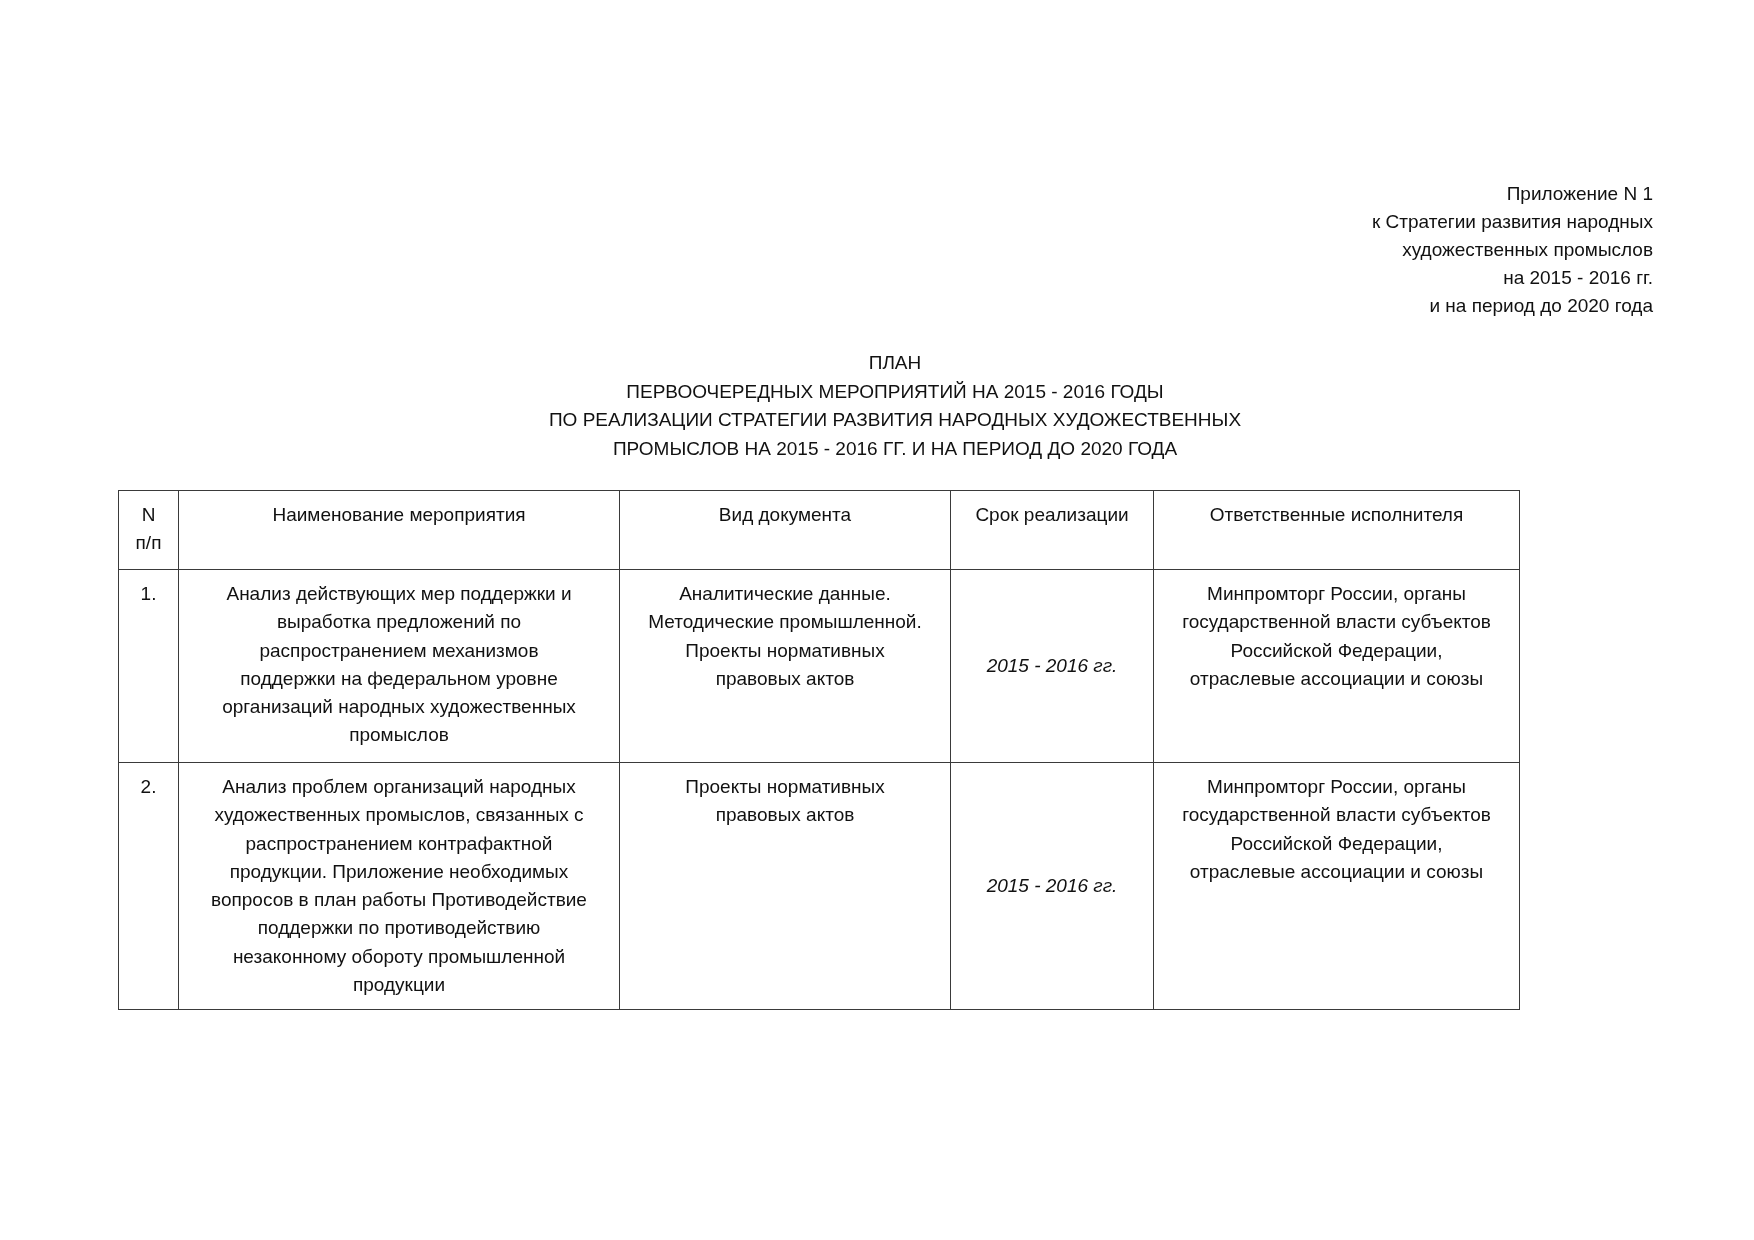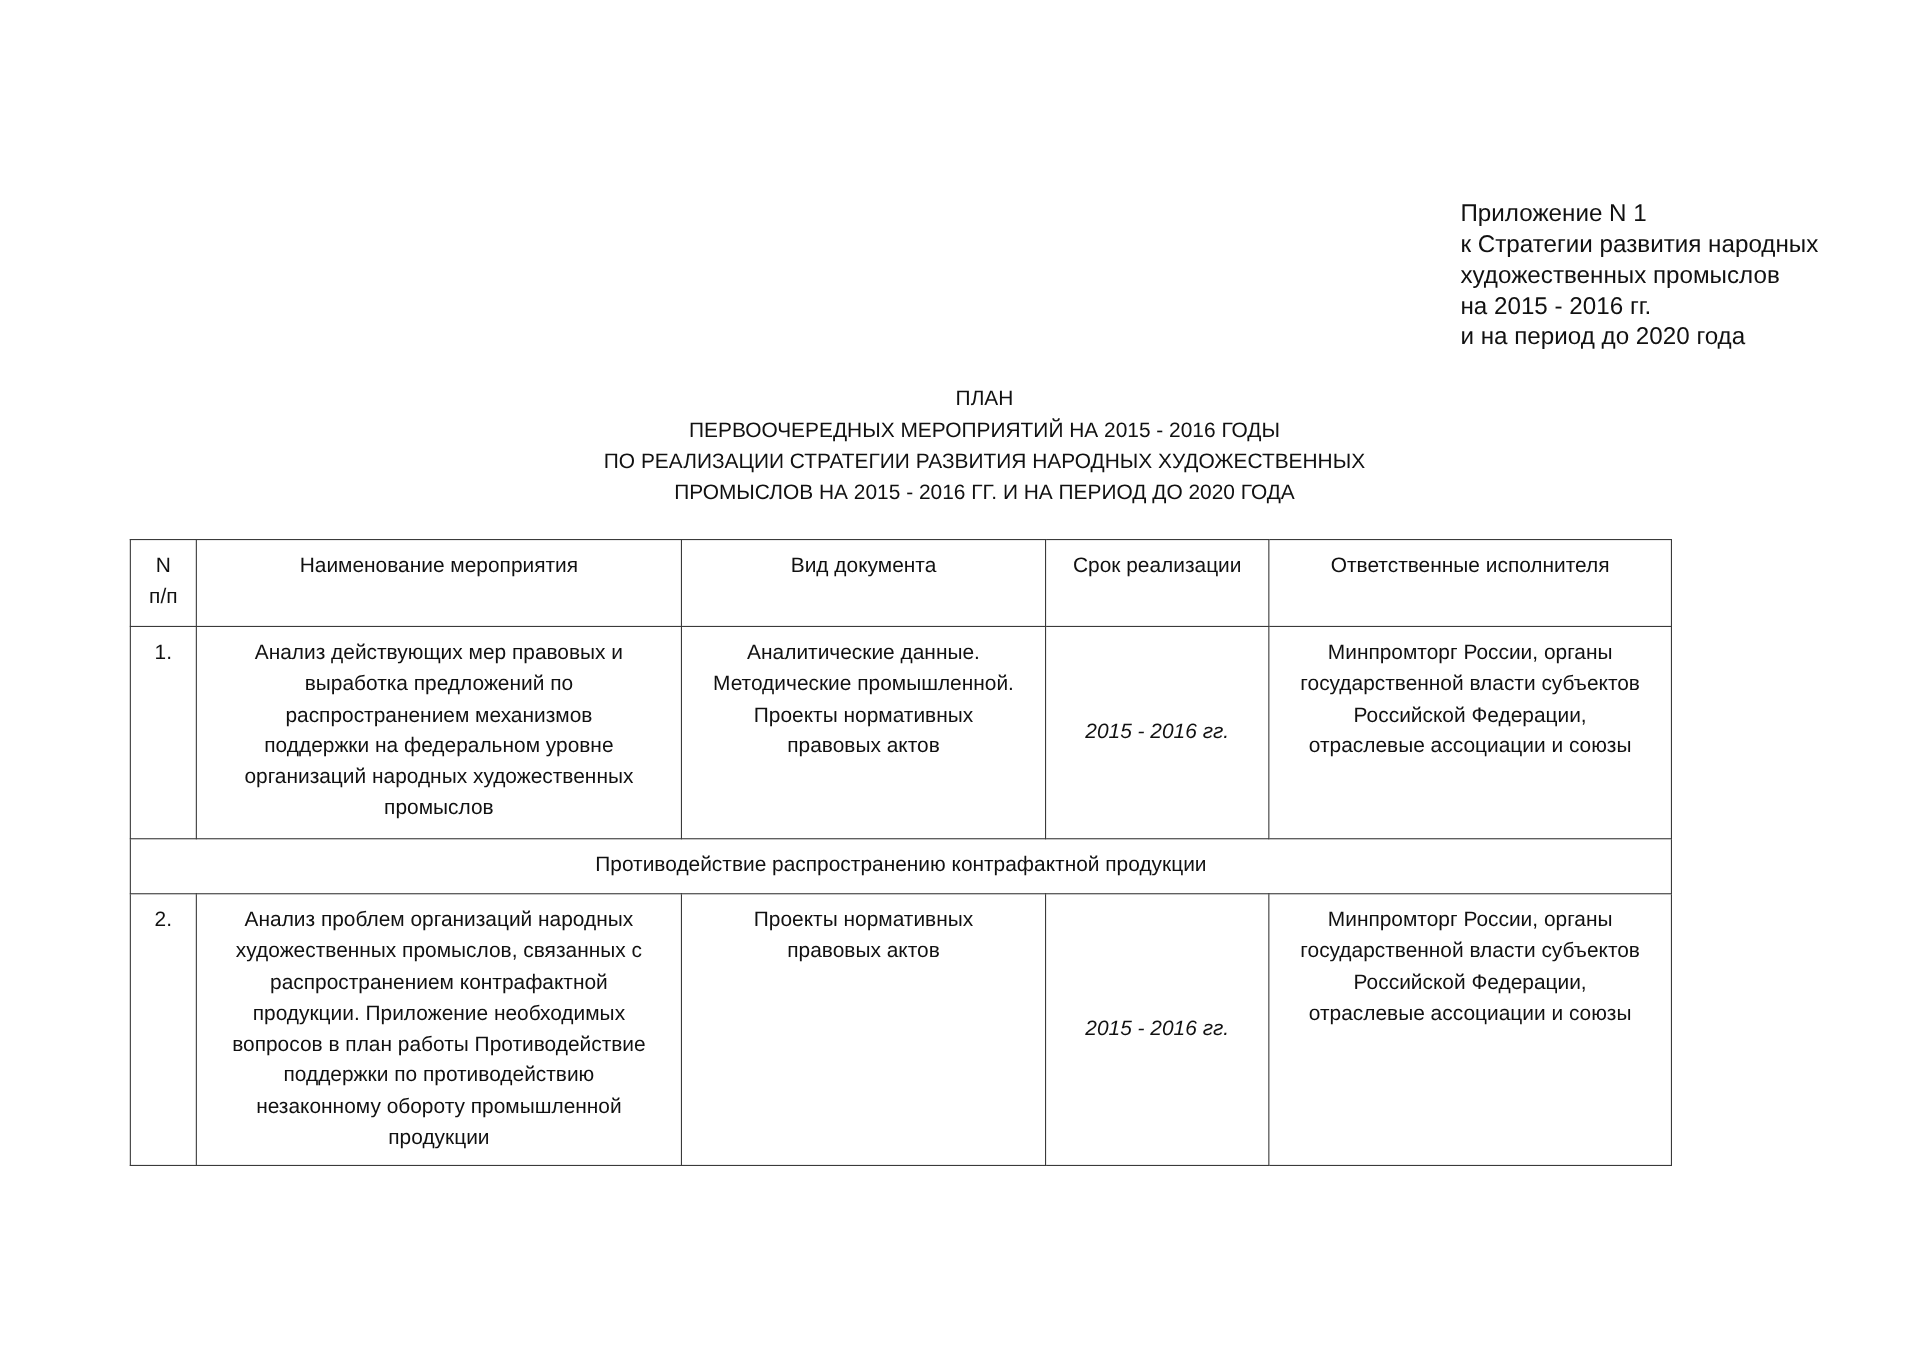--- a/index.html
+++ b/index.html
@@ -3,21 +3,21 @@
 <meta charset="utf-8">
 <style>
   html, body { margin: 0; padding: 0; background: #ffffff; }
   body {
     width: 1754px; height: 1240px; position: relative; overflow: hidden;
     font-family: "Liberation Sans", "DejaVu Sans", sans-serif;
     color: #111111;
   }
   .appendix {
     position: absolute; right: 101px; top: 180px;
-    text-align: left; font-size: 22px; line-height: 28px;
+    text-align: right; font-size: 19px; line-height: 28px;
   }
   .appendix div { white-space: nowrap; }
   .title {
     position: absolute; left: 0; width: 1790px; top: 349px;
     text-align: center; font-size: 19px; line-height: 28.5px;
   }
   .title div { white-space: nowrap; }
   table.plan {
     position: absolute; left: 118px; top: 490px;
     width: 1401px; border-collapse: collapse; table-layout: fixed;
@@ -75,21 +75,21 @@
     <th>Наименование мероприятия</th>
     <th>Вид документа</th>
     <th>Срок реализации</th>
     <th>Ответственные исполнителя</th>
   </tr>
 
 
   <tr class="item item1">
     <td>1.</td>
     <td>
-      <span class="line">Анализ действующих мер правовых и</span>
+      <span class="line">Анализ действующих мер поддержки и</span>
       <span class="line">выработка предложений по</span>
       <span class="line">распространением механизмов</span>
       <span class="line">поддержки на федеральном уровне</span>
       <span class="line">организаций народных художественных</span>
       <span class="line">промыслов</span>
     </td>
     <td>
       <span class="line">Аналитические данные.</span>
       <span class="line">Методические промышленной.</span>
       <span class="line">Проекты нормативных</span>
@@ -97,23 +97,20 @@
     </td>
     <td class="term">2015 - 2016 гг.</td>
     <td>
       <span class="line">Минпромторг России, органы</span>
       <span class="line">государственной власти субъектов</span>
       <span class="line">Российской Федерации,</span>
       <span class="line">отраслевые ассоциации и союзы</span>
     </td>
   </tr>
 
-  <tr class="section">
-    <td colspan="5">Противодействие распространению контрафактной продукции</td>
-  </tr>
 
   <tr class="item item2">
     <td>2.</td>
     <td>
       <span class="line">Анализ проблем организаций народных</span>
       <span class="line">художественных промыслов, связанных с</span>
       <span class="line">распространением контрафактной</span>
       <span class="line">продукции. Приложение необходимых</span>
       <span class="line">вопросов в план работы Противодействие</span>
       <span class="line">поддержки по противодействию</span>

